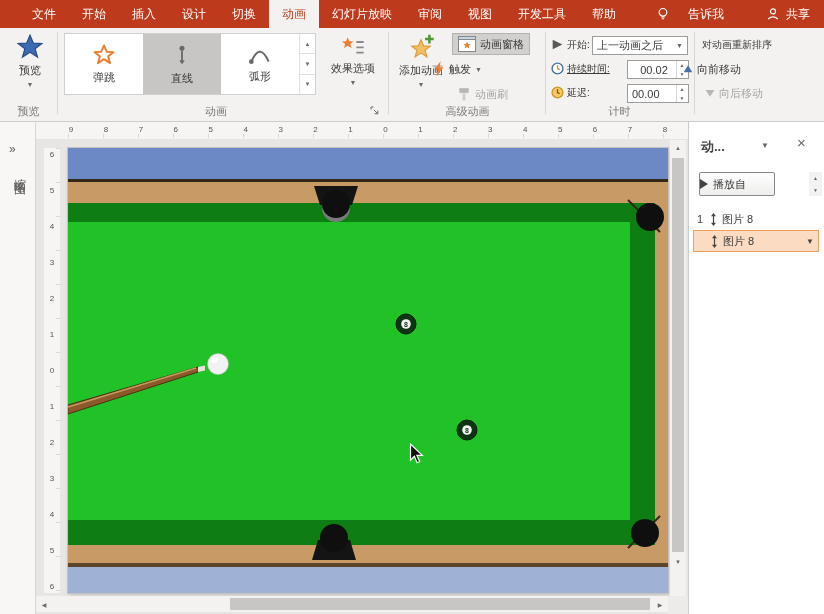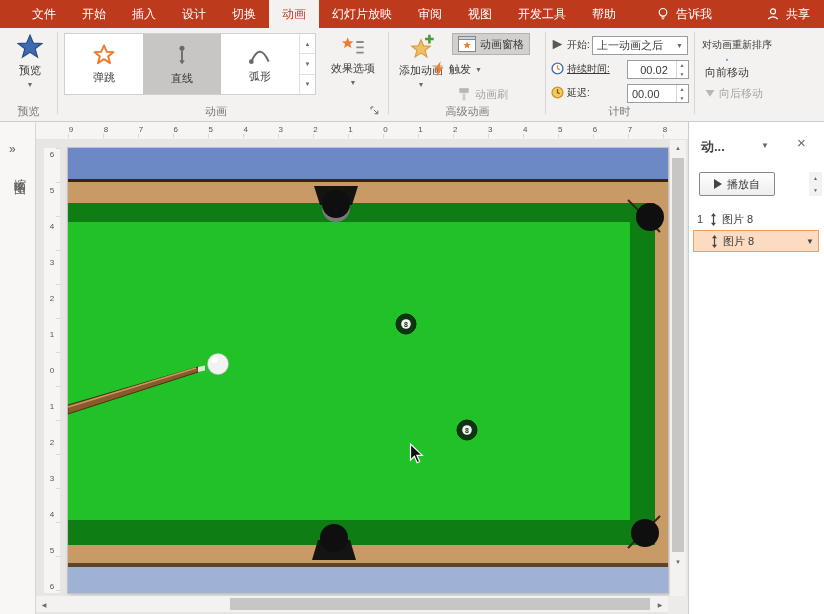--- a/index.html
+++ b/index.html
@@ -9,21 +9,21 @@
     font-family: "Liberation Sans", "DejaVu Sans", sans-serif;
     background:#E8E6E4; color:#3B3A39; user-select:none;
   }
   .abs { position:absolute; }
 
   
   .tabbar { position:absolute; top:0; left:0; width:824px; height:28px;
     background:#BE3A1D; display:flex; align-items:stretch; font-size:12px; color:#fff;padding-left:19px; }
   .tab { display:flex; align-items:center; padding:0 13px; white-space:nowrap; }
   .tab.active { background:#F3F2F1; color:#C13B1A; }
-  .tab.tellme { margin-left:14px; gap:6px; }
+  .tab.tellme { margin-left:14px; gap:18px; }
   .tab.share { gap:6px; padding-right:14px; }
   .tabspacer { flex:1; }
 
   
   .ribbon { position:absolute; top:28px; left:0; width:824px; height:94px;
     background:#F3F2F1; border-bottom:1px solid #CFCDCB; font-size:11px; }
   .vdiv { position:absolute; top:4px; height:82px; width:1px; background:#D8D6D4; }
   .grouplabel { position:absolute; bottom:2px; font-size:11px; color:#7A7877; text-align:center; }
   .bigbtn { position:absolute; display:flex; flex-direction:column; align-items:center; gap:3px; }
   .dd { font-size:7px; color:#6B6968; line-height:1; }
@@ -78,21 +78,21 @@
   .scorner { position:absolute; left:668px; top:474px; width:20px; height:18px; background:#EDEBE9; }
 
   
   .pane { position:absolute; left:688px; top:0; width:136px; height:492px;
     background:#FFF; border-left:1px solid #CFCDCB; font-size:11px; }
   .pane-title { position:absolute; left:12px; top:16px; font-size:13px; font-weight:700; color:#444; }
   .pane-dd { position:absolute; left:72px; top:19px; font-size:8px; color:#666; }
   .pane-close { position:absolute; left:108px; top:12px; font-size:15px; color:#666; }
   .playbtn { position:absolute; left:10px; top:50px; width:76px; height:24px;
     border:1px solid #8A8886; border-radius:2px; background:linear-gradient(#FEFEFE,#EFEEED);
-    display:flex; align-items:center; justify-content:center; gap:5px; }
+    display:flex; align-items:center; gap:5px; }
   .pane-up { position:absolute; left:120px; top:50px; width:13px; height:24px;
     background:#F3F2F1; display:flex; flex-direction:column; align-items:center;
     justify-content:space-around; font-size:5px; color:#6B6968; }
   .pane-item { position:absolute; left:4px; width:126px; height:22px;
     display:flex; align-items:center; gap:4px; padding:0 4px; }
   .pane-item.selected { background:#FBDCC2; border:1px solid #EFA05F; }
   .pane-item .num { width:8px; font-size:11px; color:#444; }
   .pane-item .idd { margin-left:auto; font-size:8px; color:#444; }
 
   .cursor { position:absolute; left:409px; top:321px; z-index:60; }
@@ -252,21 +252,21 @@
     <span class="val">00.00</span>
     <div class="spin-arrows">
       <div>▲</div>
       <div>▼</div>
     </div>
   </div>
   <div class="grouplabel" style="left:545px; width:149px;">计时</div>
   <div class="vdiv" style="left:694px;"></div>
 
   <div class="rowlabel" style="left:702px; top:10px;">对动画重新排序</div>
-  <div class="smallbtn" style="left:700px; top:30px;flex-direction:column;">
+  <div class="smallbtn" style="left:678px; top:30px;">
     <svg width="10" height="10" viewBox="0 0 8 8">
       <polygon points="4,1 7.5,6.5 0.5,6.5" fill="#4A6FA5"></polygon>
     </svg>
     <span>向前移动</span>
   </div>
   <div class="smallbtn disabled" style="left:700px; top:54px;">
     <svg width="10" height="10" viewBox="0 0 8 8">
       <polygon points="4,7 7.5,1.5 0.5,1.5" fill="#B9B7B5"></polygon>
     </svg>
     <span>向后移动</span>

